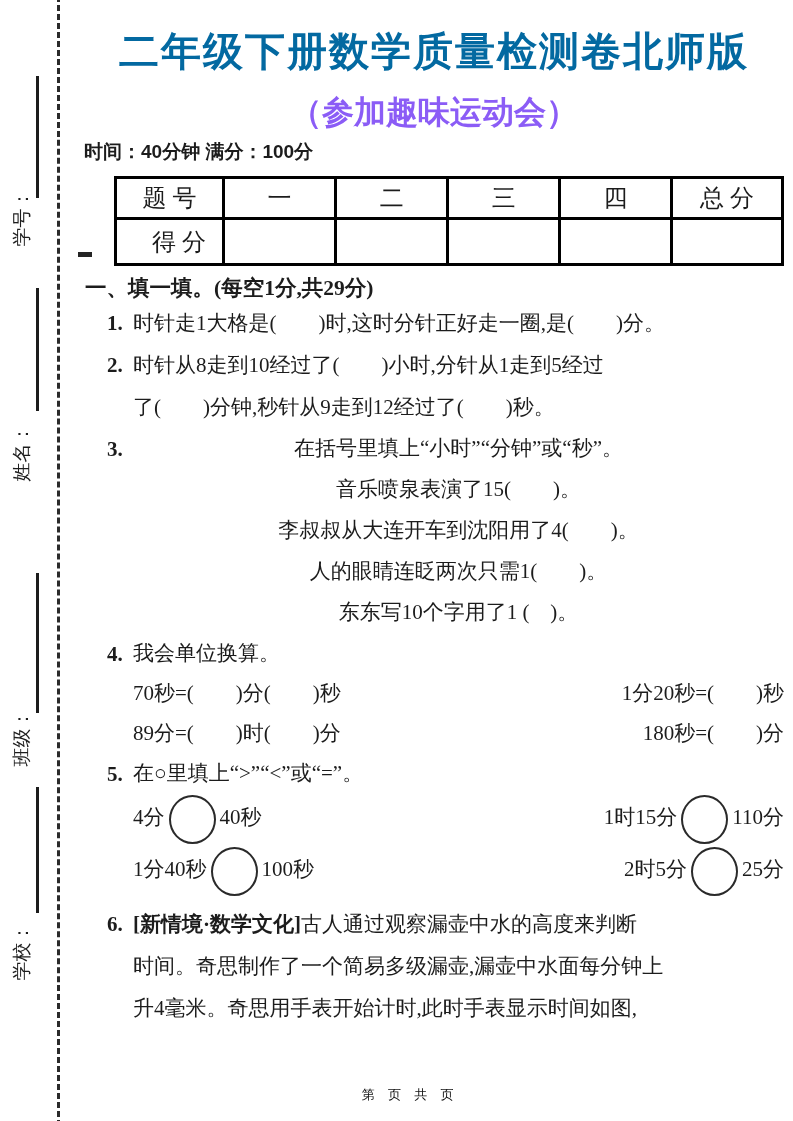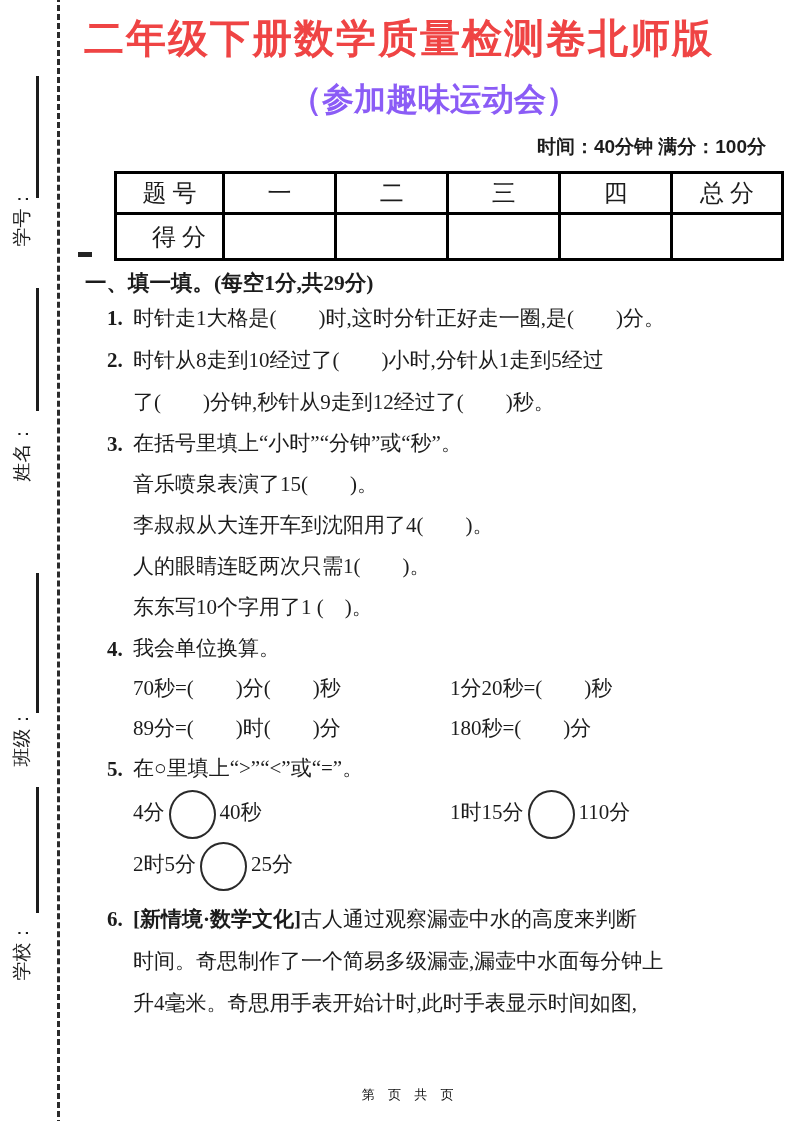--- a/index.html
+++ b/index.html
@@ -19,51 +19,51 @@
   .seal-label{position:absolute;left:-20px;width:84px;height:24px;line-height:24px;
     text-align:center;font-family:"Liberation Sans","DejaVu Sans",sans-serif;
     font-size:19px;transform:rotate(-90deg);}
   .sl-0{top:206px;}
   .sl-1{top:441px;}
   .sl-2{top:726px;}
   .sl-3{top:940px;}
   .stray-mark{position:absolute;left:78px;top:252px;width:14px;height:5px;background:#242424;}
   
   .content{position:absolute;left:84px;top:0;width:700px;}
-  .title{margin:13px 0 0;color:#ef4444;
+  .title{margin:26px 0 0;text-align:center;color:#0369a1;
     font-family:"Liberation Sans","DejaVu Sans",sans-serif;
     font-weight:bold;font-size:40px;line-height:50px;letter-spacing:2px;white-space:nowrap;}
   .subtitle{margin:16px 0 0;text-align:center;color:#8b5cf6;
     font-family:"Liberation Sans","DejaVu Sans",sans-serif;
     font-weight:bold;font-size:32px;line-height:40px;}
-  .meta{margin:16px 18px 0 0;text-align:right;
+  .meta{margin:8px 18px 0 0;text-align:left;
     font-family:"Liberation Sans","DejaVu Sans",sans-serif;
     font-weight:600;font-size:19px;line-height:24px;}
   
   table.score{border-collapse:collapse;margin:12px 0 0 30px;table-layout:fixed;}
   table.score td{border:3px solid #000;text-align:center;vertical-align:middle;
     font-size:24px;letter-spacing:6px;padding:0 0 0 6px;}
   table.score tr.r0 td{height:38px;}
   table.score tr.r1 td{height:43px;padding-left:25px;}
   .c0{width:94px;} .c1{width:104px;} .c2{width:105px;}
   .c3{width:104px;} .c4{width:104px;} .c5{width:103px;}
   
   .section-heading{margin:8px 0 0 1px;font-weight:bold;font-size:21.5px;line-height:28px;}
   .questions{margin-left:23px;}
   .question{display:flex;font-size:21px;}
   .qnum{flex:none;width:26px;font-weight:bold;line-height:42px;}
   .qbody{flex:1;}
   .qline{line-height:42px;white-space:nowrap;}
-  .q3 .qline{line-height:41px;}
+  .q3 .qline{line-height:41px;text-align:center;}
   .q4 .qline{line-height:40px;}
   .q4 .qrow{display:flex;height:40px;line-height:40px;}
   .q5 .qline{line-height:40px;}
   .q5 .qrow{display:flex;align-items:center;height:52px;}
   .qcol-l{flex:none;width:317px;white-space:nowrap;}
-  .qcol-r{flex:1;white-space:nowrap;}
+  .qcol-r{flex:1;white-space:nowrap;text-align:right;}
   .q6{margin-top:6px;}
   .cmp-circle{display:inline-block;width:43px;height:45px;border:2px solid #2a2a2a;
     border-radius:50%;vertical-align:middle;margin:0 4px;background:#fff;}
   .qtag{font-weight:bold;}
   
   .footer{position:absolute;left:27px;right:0;top:1086px;text-align:center;
     font-size:13px;letter-spacing:5px;color:#111;}
 </style>
 </head>
 <body>
@@ -158,20 +158,23 @@
           <div class="qline">在○里填上“&gt;”“&lt;”或“=”。</div>
           <div class="qrow">
             <div class="qcol-l">
               <span>4分</span><span class="cmp-circle"></span><span>40秒</span>
             </div>
             <div class="qcol-r">
               <span>1时15分</span><span class="cmp-circle"></span><span>110分</span>
             </div>
           </div>
           <div class="qrow">
+            <div class="qcol-l">
+              <span>1分40秒</span><span class="cmp-circle"></span><span>100秒</span>
+            </div>
             <div class="qcol-r">
               <span>2时5分</span><span class="cmp-circle"></span><span>25分</span>
             </div>
           </div>
         </div>
       </div>
 
       <div class="question q6">
         <span class="qnum">6.</span>
         <div class="qbody">

